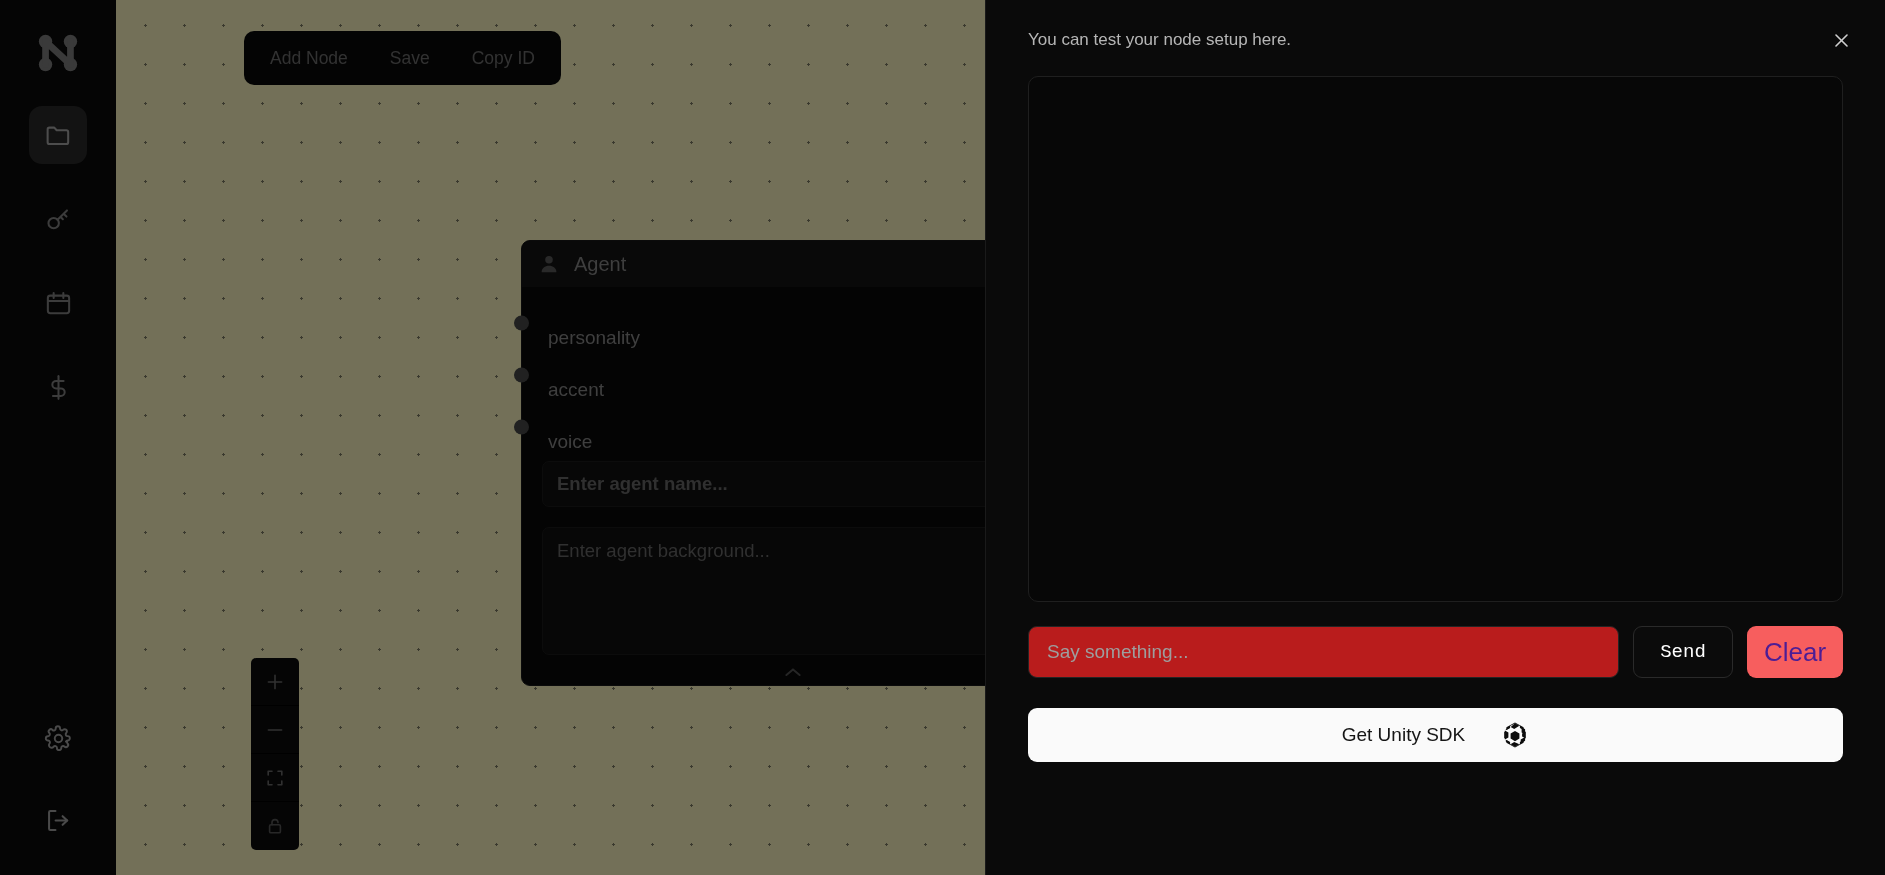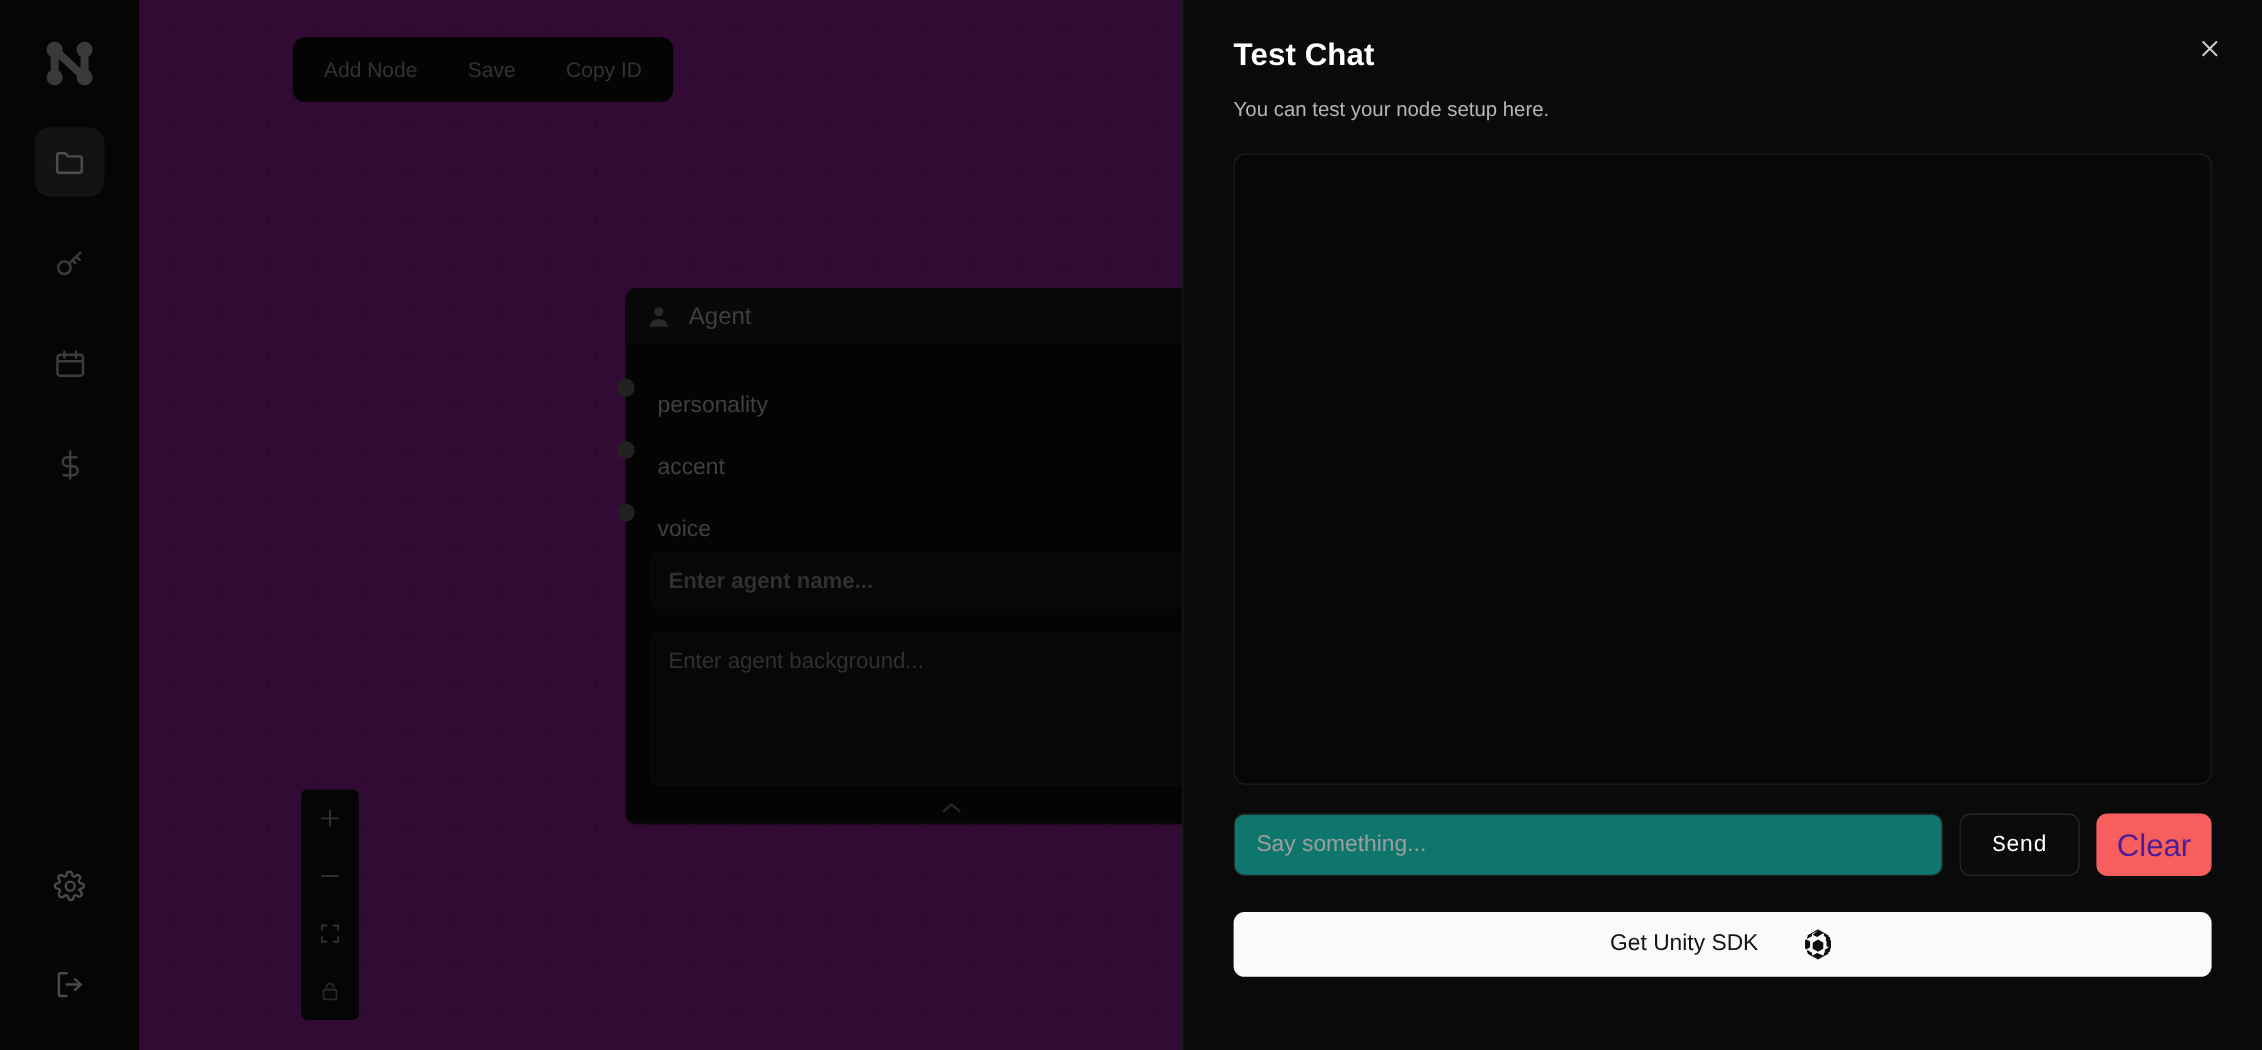--- a/index.html
+++ b/index.html
@@ -62,21 +62,21 @@
   .side-bottom .side-item { margin-bottom: 24px; }
   .side-bottom .side-item:last-child { margin-bottom: 0; }
 
   
   .canvas-wrap {
     position: relative;
     width: 869px;
     flex: 0 0 869px;
     height: 875px;
     overflow: hidden;
-    background: #701a75;
+    background: #fef9c3;
   }
   .canvas-dots {
     position: absolute;
     inset: 0;
     background-image: radial-gradient(#1b1b1b 1.1px, transparent 1.2px);
     background-size: 39px 39px;
     background-position: 10px 6px;
     opacity: 0.55;
   }
   
@@ -271,21 +271,21 @@
 
   .chat-row {
     display: flex;
     align-items: stretch;
     gap: 14px;
     margin-top: 24px;
   }
   .chat-input {
     flex: 1 1 auto;
     height: 52px;
-    background: #0f766e;
+    background: #b91c1c;
     border: 1px solid #242424;
     border-radius: 9px;
     color: #e8e8e8;
     font-size: 19px;
     padding: 0 18px;
     font-family: "Liberation Sans", sans-serif;
     outline: none;
   }
   .chat-input::placeholder { color: #9e9e9e; }
 
@@ -499,21 +499,20 @@
   <aside class="panel">
 
     <button class="panel-close">
       <span>
         <svg viewBox="0 0 20 20" fill="none" stroke="#cfcfcf" stroke-width="1.7" stroke-linecap="round">
           <path d="M4.2 4.2 L15.8 15.8 M15.8 4.2 L4.2 15.8"></path>
         </svg>
       </span>
     </button>
 
-    <h1 class="panel-title">Test Chat</h1>
     <p class="panel-sub">You can test your node setup here.</p>
 
     <div class="chat-log"></div>
 
     <div class="chat-row">
       <input class="chat-input" type="text" placeholder="Say something..." style="">
       <button class="send-btn">Send</button>
       <button class="clear-btn">Clear</button>
     </div>
 

